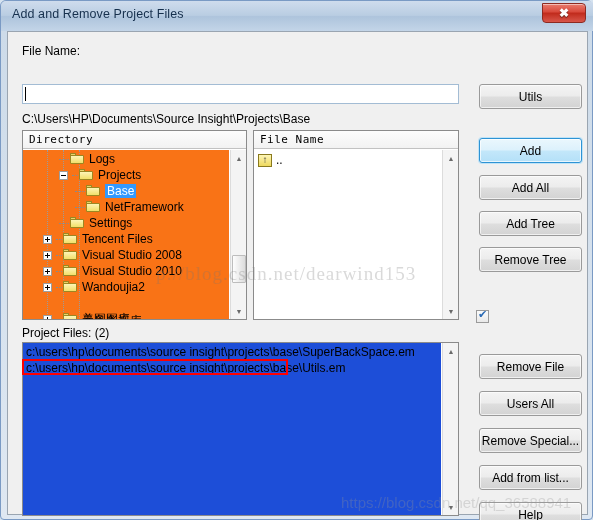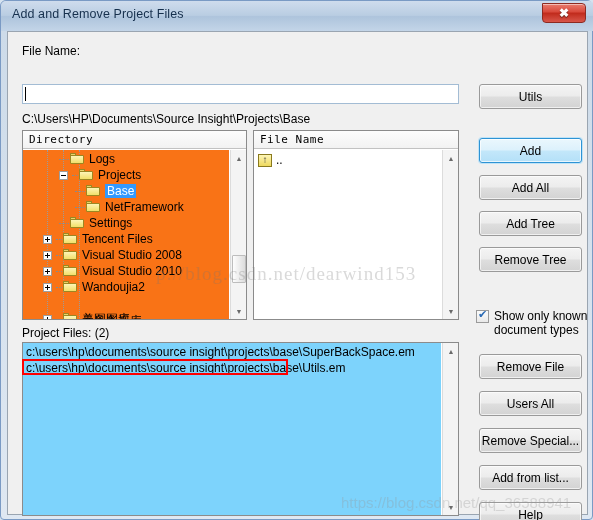--- a/index.html
+++ b/index.html
@@ -217,21 +217,21 @@
   }
   .upicon::after {
     content: "\2191";
     position: absolute; left: 0; top: -2px; width: 100%;
     text-align: center; font-size: 10px; color: #333; line-height: 14px;
   }
 
   
   #pf-list {
     position: absolute; left: 0; top: 0; right: 17px; bottom: 0;
-    background: #7dd3fc; overflow: hidden;
+    background: #1d4ed8; overflow: hidden;
   }
   .pfrow {
     position: absolute; left: 3px; height: 15px;
     font-size: 12px; color: #000; white-space: nowrap;
     display: flex; align-items: center;
   }
 
   
   #chk-wrap {
     position: absolute; left: 468px; top: 277px;
@@ -431,21 +431,20 @@
     </div>
 
     <div class="btn" style="left:471px; top:52px;  width:103px; height:25px;">Utils</div>
     <div class="btn default" style="left:471px; top:106px; width:103px; height:25px;">Add</div>
     <div class="btn" style="left:471px; top:143px; width:103px; height:25px;">Add All</div>
     <div class="btn" style="left:471px; top:179px; width:103px; height:25px;">Add Tree</div>
     <div class="btn" style="left:471px; top:215px; width:103px; height:25px;">Remove Tree</div>
 
     <div id="chk-wrap">
       <span id="chk-box"></span>
-      <span id="chk-label">Show only known document types</span>
     </div>
 
     <div class="btn" style="left:471px; top:322px; width:103px; height:25px;">Remove File</div>
     <div class="btn" style="left:471px; top:359px; width:103px; height:25px;">Users All</div>
     <div class="btn" style="left:471px; top:396px; width:103px; height:25px;">Remove Special...</div>
     <div class="btn" style="left:471px; top:433px; width:103px; height:25px;">Add from list...</div>
     <div class="btn" style="left:471px; top:470px; width:103px; height:25px;">Help</div>
 
     <div id="annot" style="left: 14px; top: 327px; width: 266px; height: 16px; border-color: rgb(255, 0, 0);"></div>
 

